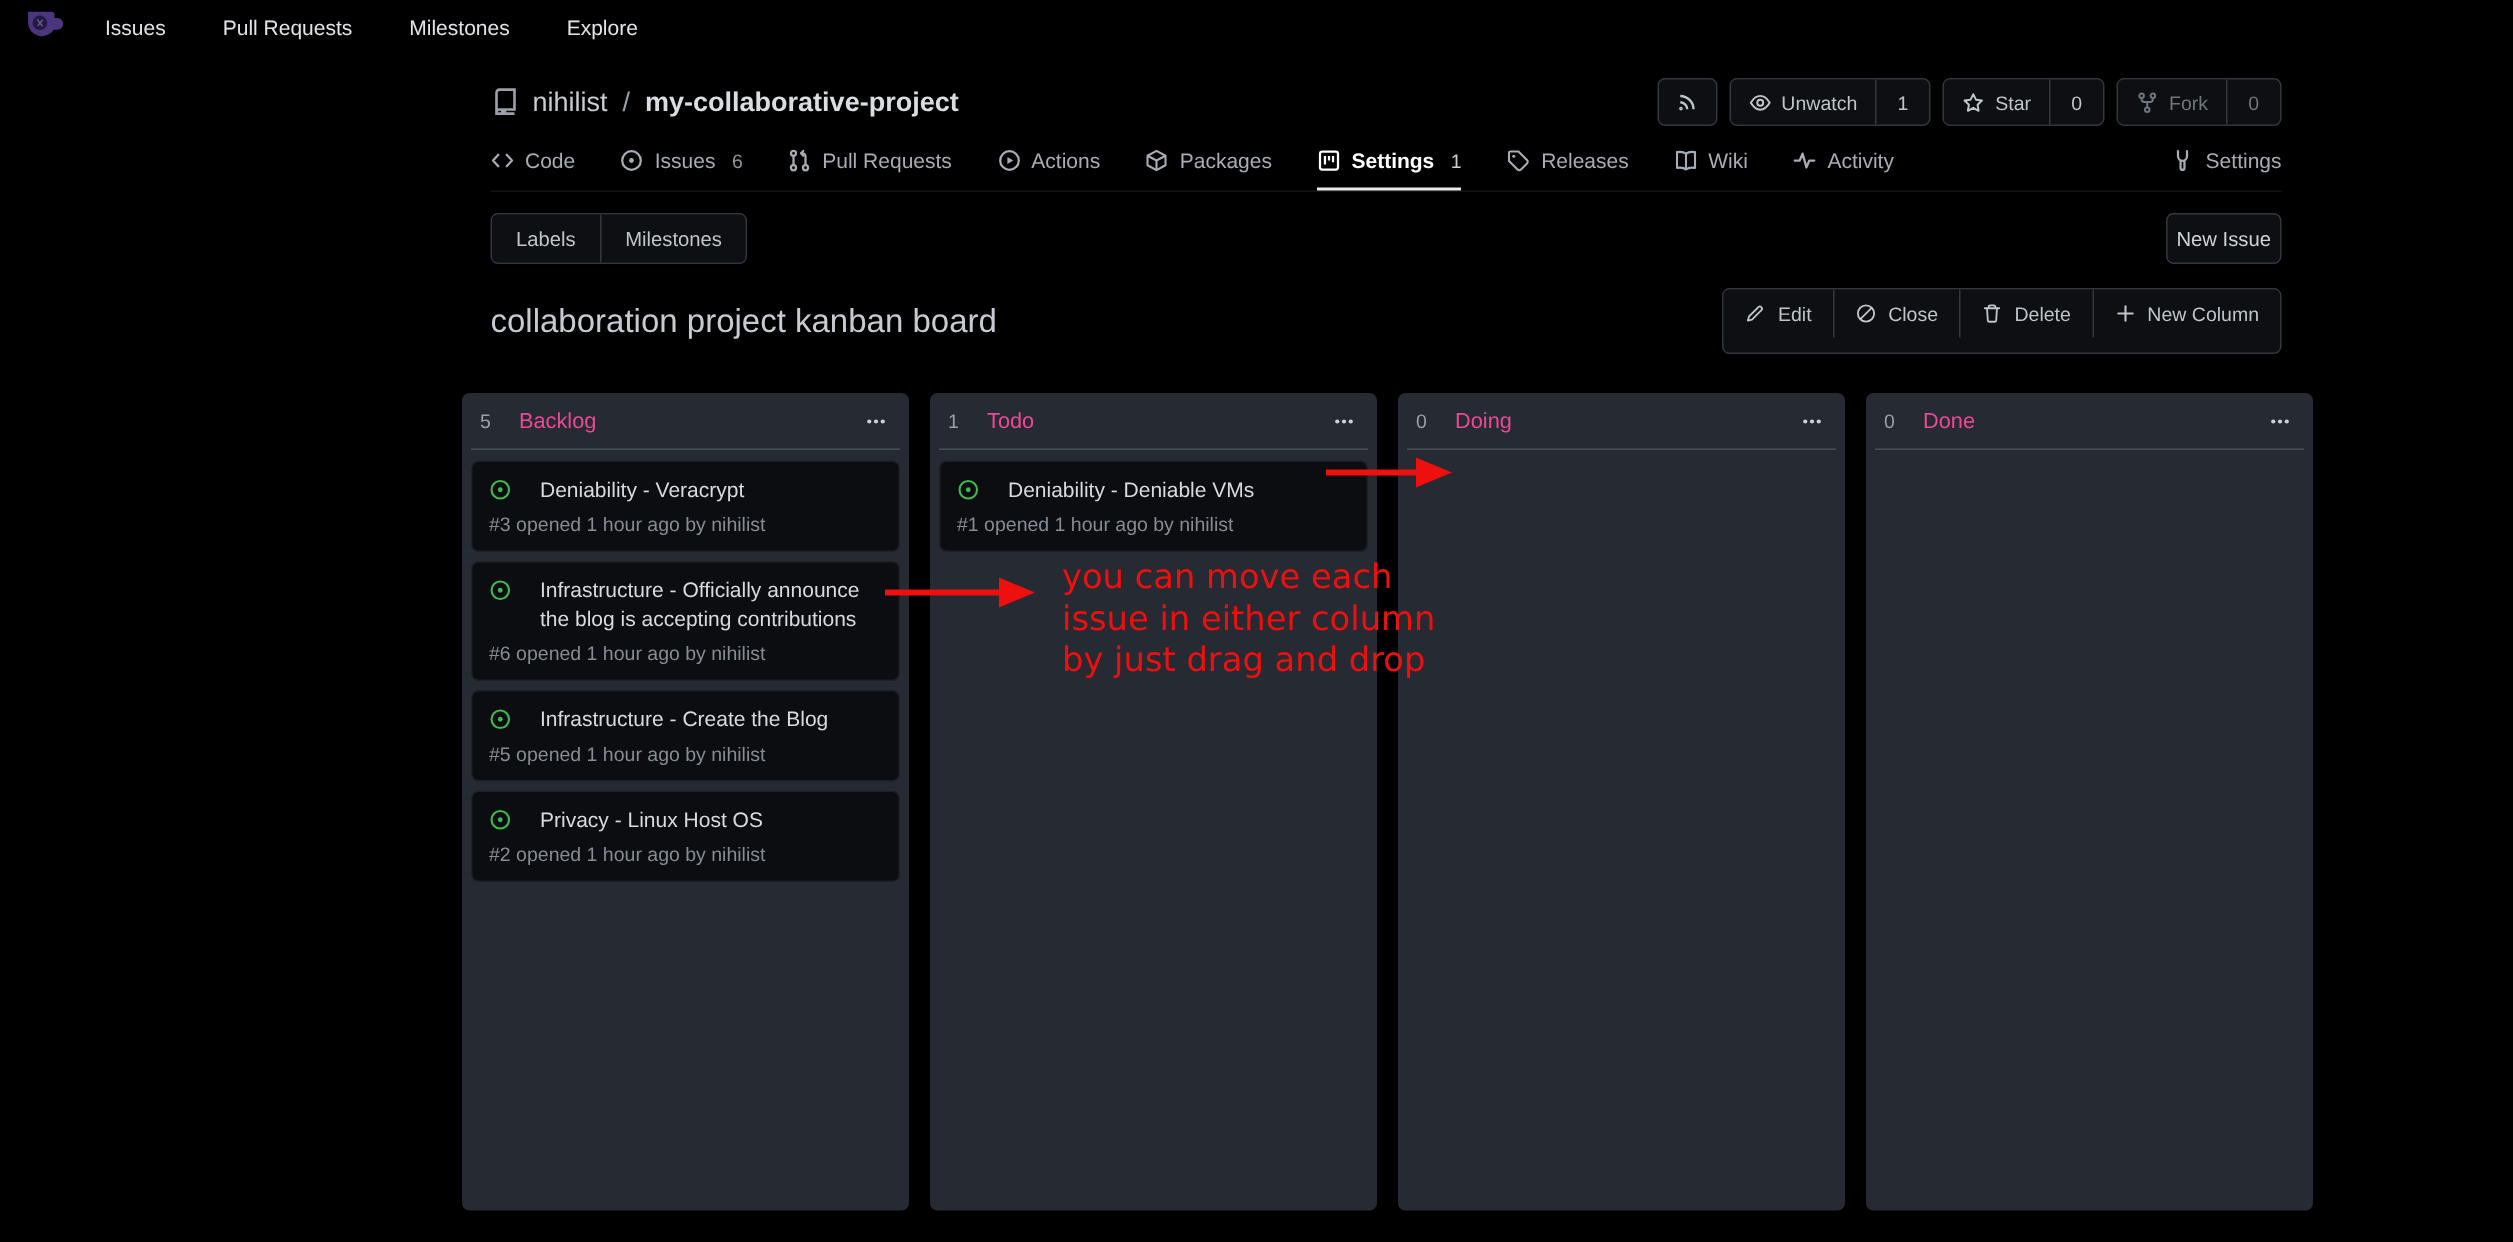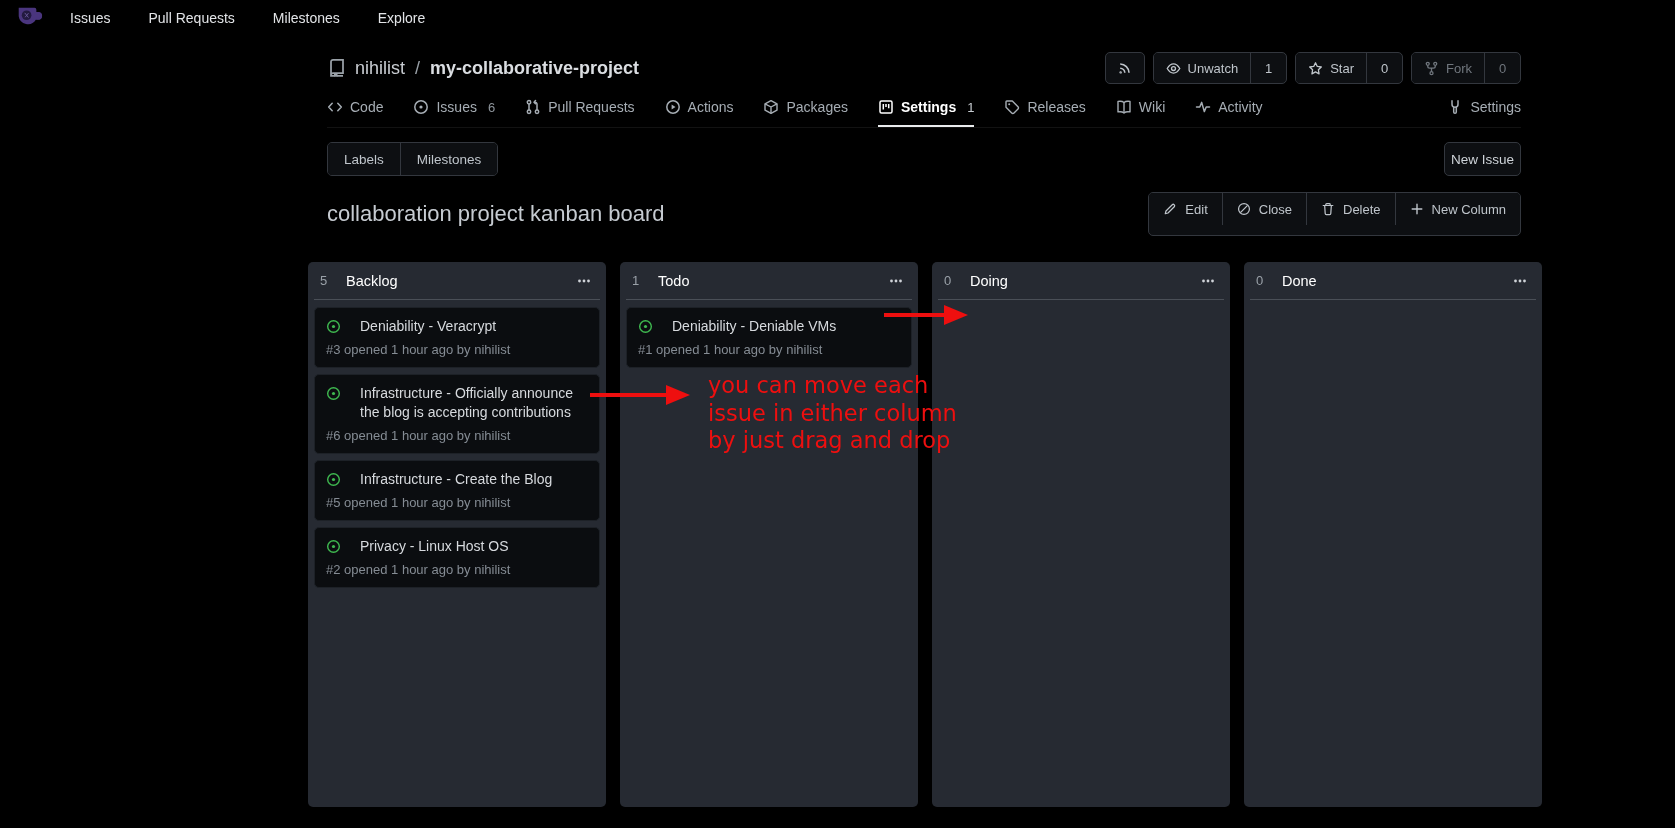--- a/index.html
+++ b/index.html
@@ -78,21 +78,21 @@
   .board-actions .seg { font-size:13px; padding:0 14px; gap:8px; }
 
   
   .board { display:flex; gap:14px; margin-left:-19px; margin-top:26px; height:545px; }
   .column {
     width:298px; background:#262a32; border-radius:5px; padding:0 6px;
     display:flex; flex-direction:column; flex-shrink:0;
   }
   .col-header { display:flex; align-items:center; height:38px; padding:0 6px; border-bottom:1px solid #4a4f57; }
   .col-count { color:#9aa1a8; font-size:13px; width:26px; }
-  .col-title { color:#ffffff; font-size:14.5px; flex:1; }
+  .col-title { color:#ec4899; font-size:14.5px; flex:1; }
   .kebab { color:#cfd3d8; display:flex; cursor:pointer; padding:2px; }
   .cards { display:flex; flex-direction:column; gap:6px; padding-top:7px; }
   .card {
     background:#0b0d10; border:1px solid #1d2127; border-radius:5px;
     padding:9px 11px; cursor:pointer;
   }
   .card-title { display:flex; gap:19px; font-size:14px; color:#d7dade; line-height:19px; }
   .card-title .icon { display:flex; margin-top:2px; flex-shrink:0; }
   .card-meta { margin-top:5px; font-size:13px; color:#858c94; line-height:17px; }
 

